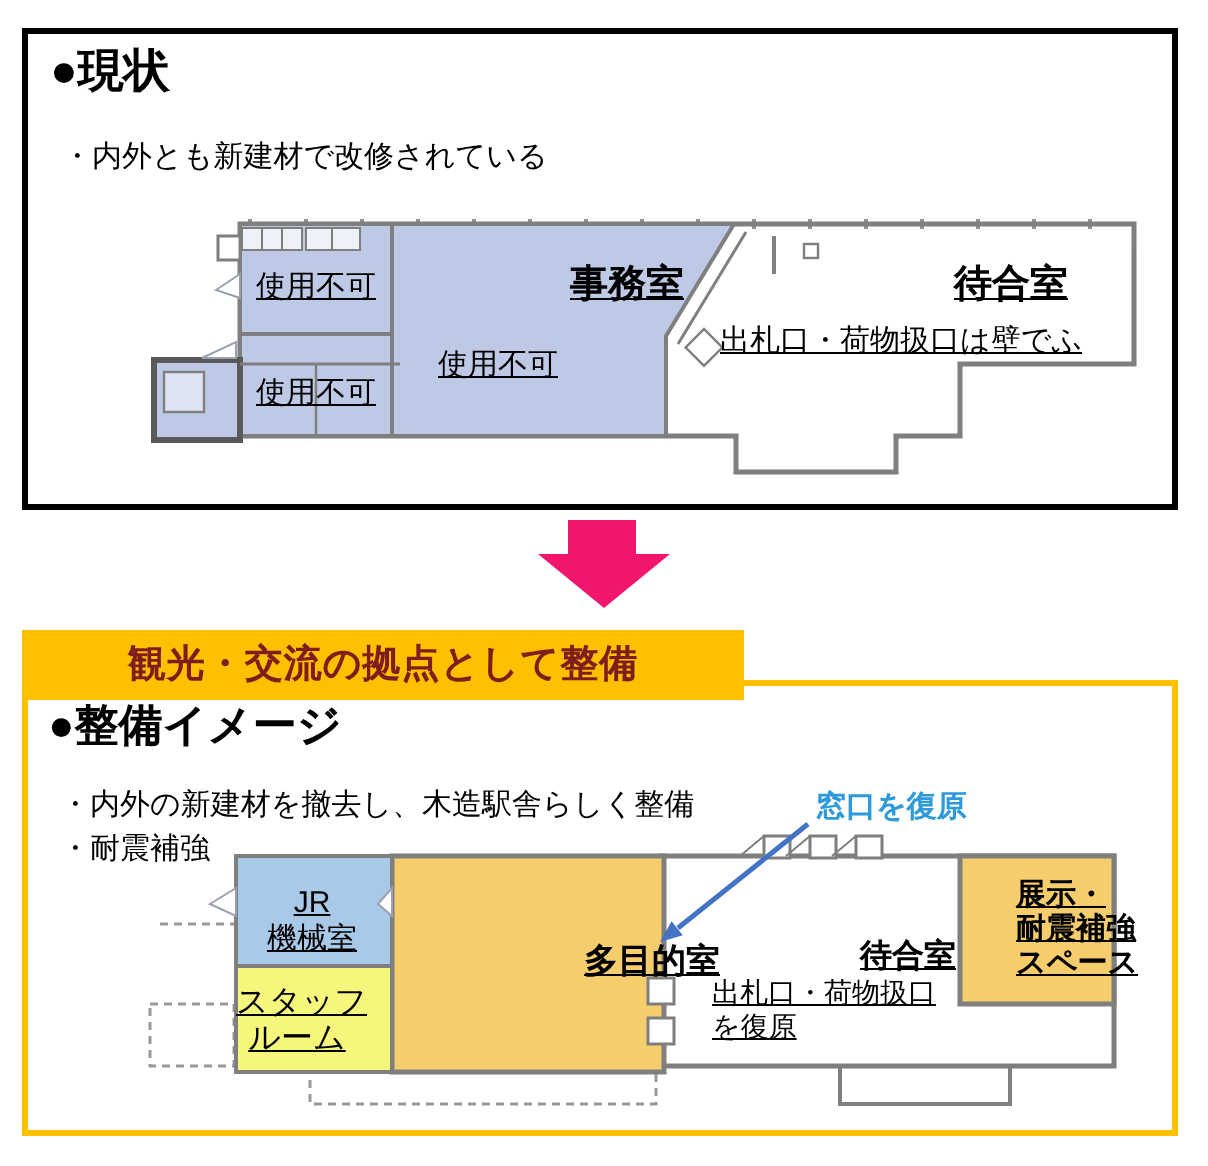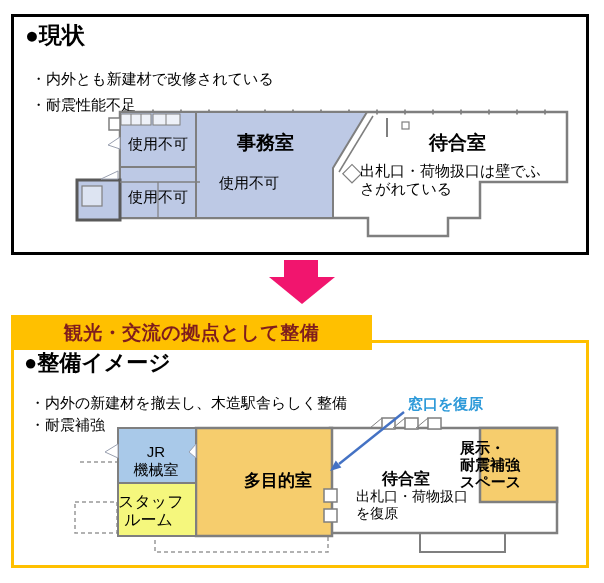--- a/index.html
+++ b/index.html
@@ -24,39 +24,38 @@
   .top-box{left:11px;top:14px;width:578px;height:241px;border:3px solid var(--black);}
   .bottom-box{left:11px;top:340px;width:578px;height:228px;border:3px solid var(--accent);}
   .banner{
     position:absolute;left:11px;top:315px;width:361px;height:35px;
     background:var(--accent);color:#7f1d1d;font-weight:bold;font-size:19px;
     text-align:center;line-height:35px;letter-spacing:0.5px;
   }
   .t{position:absolute;white-space:nowrap;line-height:1.2;}
   .sec-title{font-size:23px;font-weight:bold;}
   .bullet{font-size:15px;margin-top:12px;}
-  .room{font-size:15px;}
-  .room-bold{font-weight:bold;}
+  .room{font-size:15px;text-decoration:underline;}
+  .room-bold{font-weight:bold;margin-left:48px;}
   .fs19{font-size:19px;} .fs17{font-size:17px;} .fs16{font-size:16px;} .fs14{font-size:14px;}
   .lh18 span{display:block;line-height:18px;}
   .lh17 span{display:block;line-height:17px;}
   .center{text-align:center;}
   .blue-note{color:var(--blue-note);font-weight:bold;font-size:15px;}
   svg{position:absolute;}
 </style>
 </head>
 <body>
 
 <div class="page">
 
   <div class="box top-box"></div>
 
   <div class="t sec-title" style="left:25px;top:22px;">●現状</div>
   <div class="t bullet" style="left:31px;top:58px;">・内外とも新建材で改修されている</div>
-  <div class="t bullet" style="left:31px;top:84px;">・耐震性能不足</div>
 
   <svg style="left:70px;top:105px;" width="510" height="140" viewBox="0 0 510 140">
 
     <polygon points="50,7 497,7 497,77 410,77 410,113 378,113 378,131 298,131 298,113 50,113" fill="#ffffff" stroke="var(--wall)" stroke-width="2.5"></polygon>
 
     <line x1="54" y1="7" x2="497" y2="7" stroke="var(--wall)" stroke-width="5" stroke-dasharray="2 26" opacity="0.85"></line>
 
     <polygon points="50,7 297,7 263,63 263,113 50,113" fill="var(--blue-cur)" stroke="var(--wall)" stroke-width="2"></polygon>
 
     <line x1="303" y1="11" x2="269" y2="67" stroke="var(--wall)" stroke-width="1.5"></line>
@@ -88,21 +87,20 @@
 
   <div class="t room" style="left:128px;top:135px;">使用不可</div>
   <div class="t room" style="left:128px;top:188px;">使用不可</div>
   <div class="t room room-bold fs19" style="left:237px;top:132px;">事務室</div>
   <div class="t room lh18" style="left:219px;top:174px;">
     <span>使用不可</span>
   </div>
   <div class="t room room-bold fs19" style="left:429px;top:132px;">待合室</div>
   <div class="t room lh18" style="left:360px;top:162px;">
     <span>出札口・荷物扱口は壁でふ</span>
-    <span>さがれている</span>
   </div>
 
   <svg style="left:260px;top:258px;" width="84" height="50" viewBox="0 0 84 50">
     <rect x="24" y="2" width="34" height="17" fill="var(--pink)"></rect>
     <polygon points="9,19 75,19 42,46" fill="var(--pink)"></polygon>
   </svg>
 
   <div class="box bottom-box"></div>
   <div class="banner">
     <span>観光・交流の拠点として整備</span>

